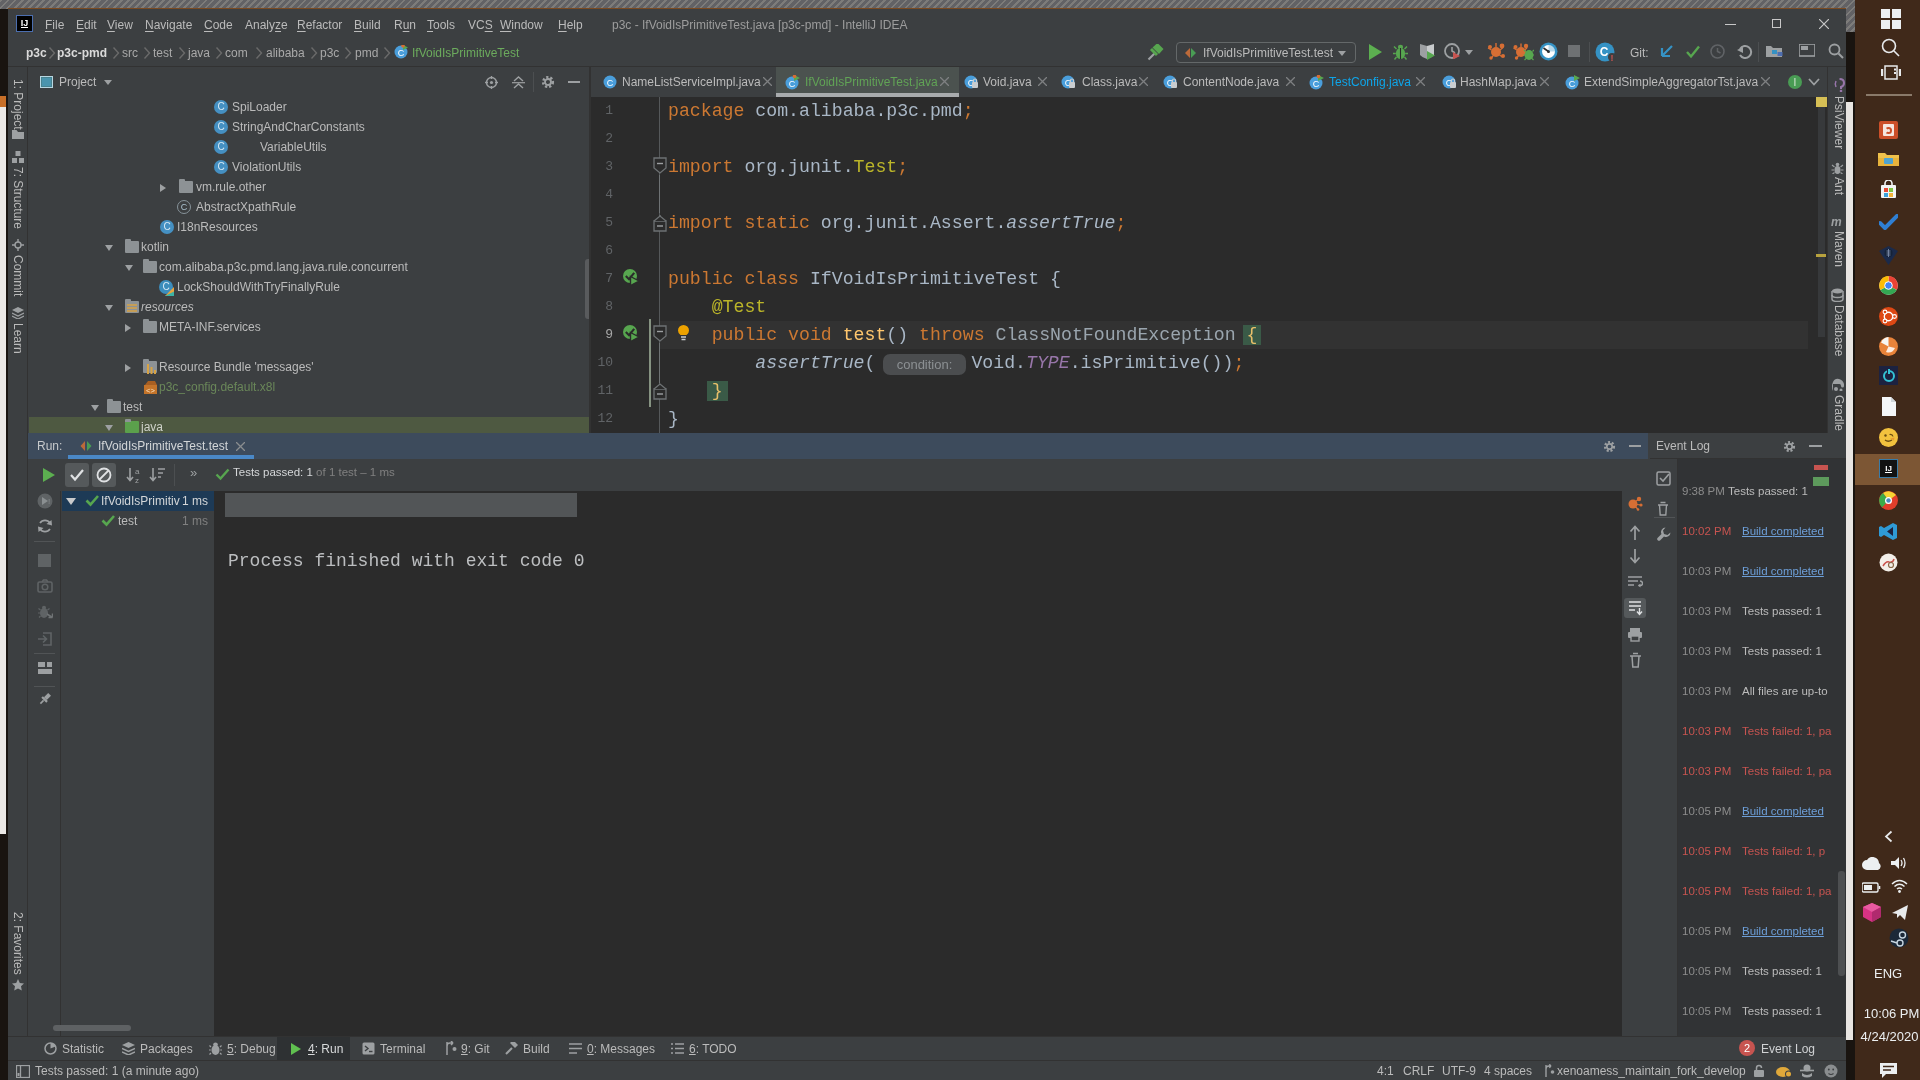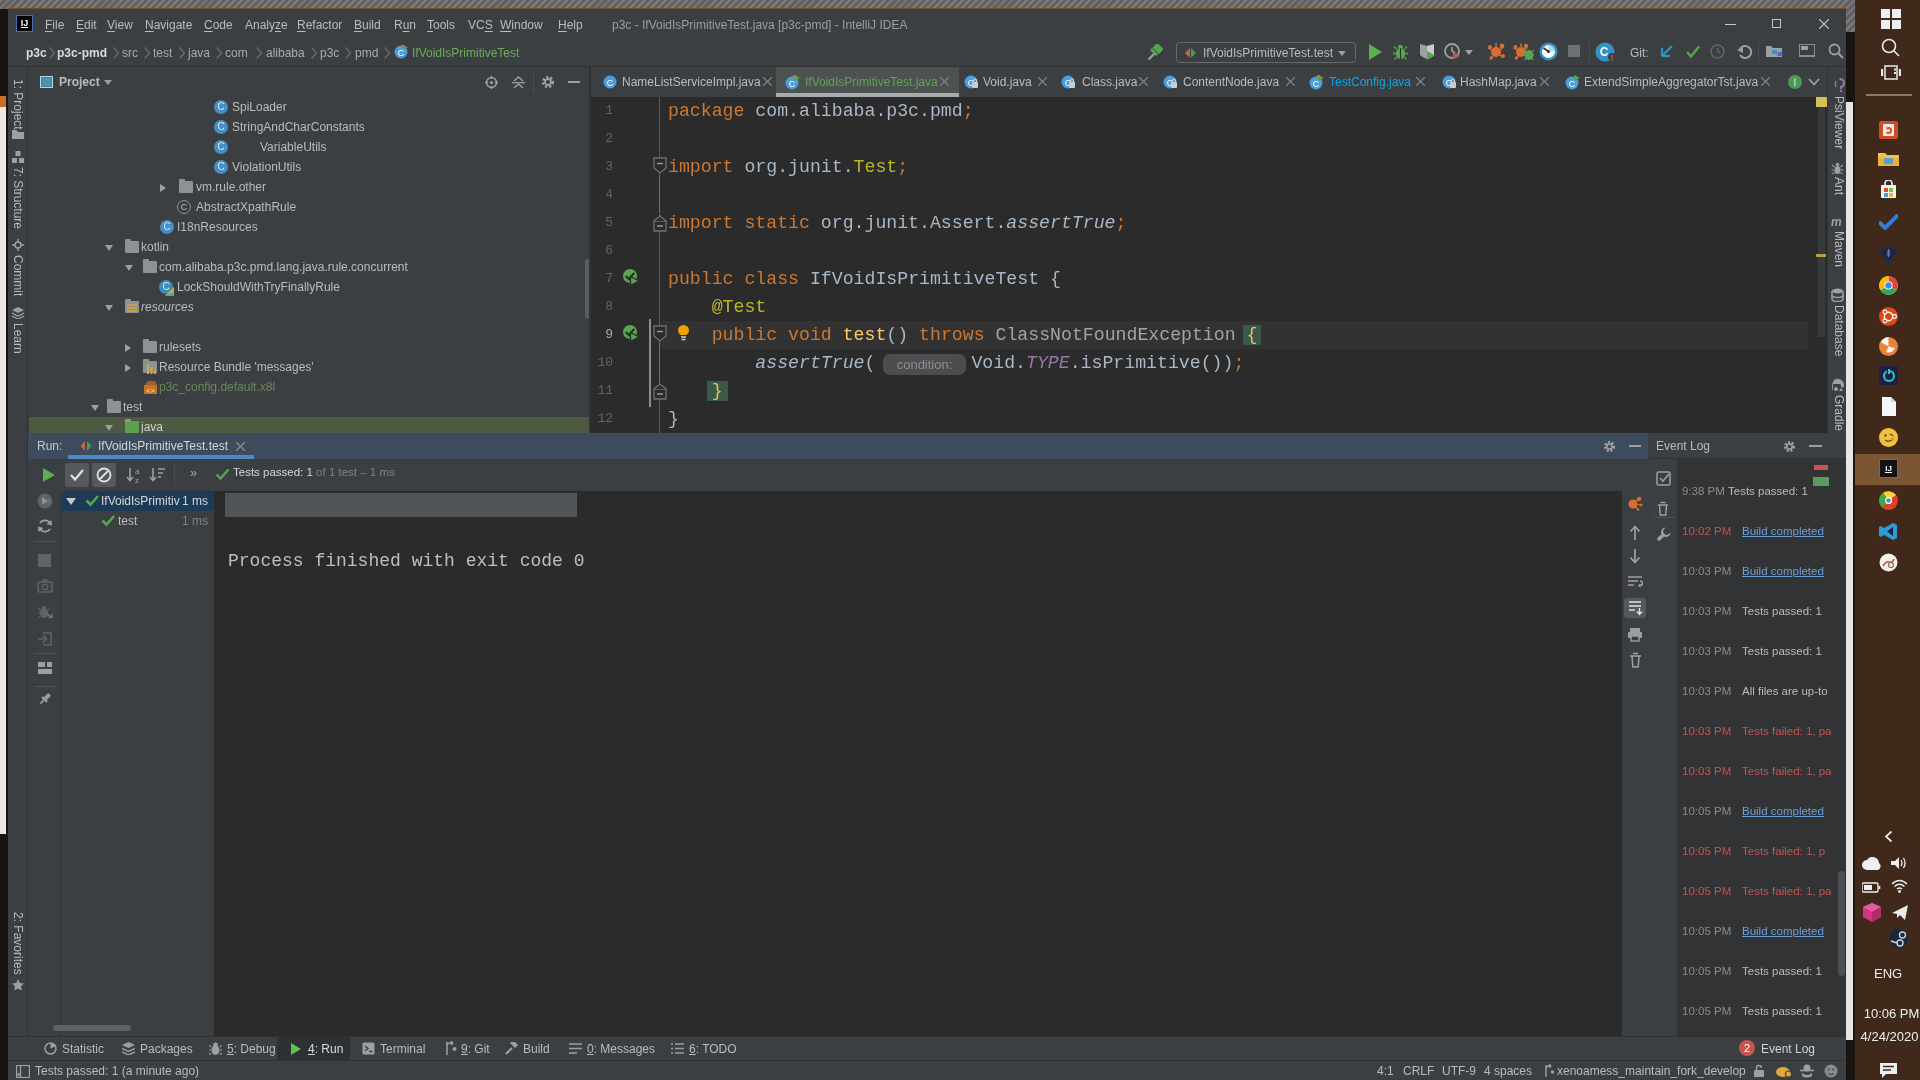--- a/index.html
+++ b/index.html
@@ -28,21 +28,21 @@
   .crumb { position:absolute; top:8px; color:#a9a9a9; }
   .crumb.b { color:#dadada; font-weight:bold; }
 
   
   #lstripe { left:0; top:58px; width:20px; height:969px; background:#3c3f41; border-right:1px solid #323232; }
   #rstripe { left:1819px; top:58px; width:19px; height:969px; background:#3c3f41; border-left:1px solid #323232; }
   .vlabel { position:absolute; color:#bbbbbb; writing-mode:vertical-rl; white-space:nowrap; left:3px; }
   .vlabel2 { position:absolute; color:#bbbbbb; writing-mode:vertical-rl; white-space:nowrap; left:4px; }
 
   #projpanel { left:21px; top:58px; width:560px; height:366px; background:#3c3f41; }
-  #projhead { position:absolute; left:0; top:0; width:560px; height:30px;font-weight:bold; }
+  #projhead { position:absolute; left:0; top:0; width:560px; height:30px; }
   #ptree { position:absolute; left:0; top:30px; width:560px; height:336px; }
   .trow { position:absolute; height:20px; line-height:20px; white-space:nowrap; color:#bbbbbb; }
   .arrow-r { position:absolute; top:7px; width:0; height:0; border-left:6px solid #9da0a2; border-top:4px solid transparent; border-bottom:4px solid transparent; }
   .arrow-d { position:absolute; top:8px; width:0; height:0; border-top:6px solid #9da0a2; border-left:4px solid transparent; border-right:4px solid transparent; }
   .cicon { position:absolute; top:3px; width:14px; height:14px; border-radius:50%; background:#4590c2; color:#d5e8f4; font-size:10px; line-height:14px; text-align:center; }
   .ficon { position:absolute; top:3px; width:14px; height:12px; margin-top:1px; background:#8d9295; border-radius:1px; }
   .ficon:before { content:""; position:absolute; left:0; top:-2px; width:6px; height:3px; background:#8d9295; border-radius:1px 1px 0 0; }
 
   #pdivider { left:581px; top:58px; width:2px; height:366px; background:#323232; }
 
@@ -372,24 +372,24 @@
             <span class="abs" style="left:148px;">LockShouldWithTryFinallyRule</span>
           </div>
         <div class="trow" style="top:200px;width:560px;font-style:italic;">
             <span class="arrow-d" style="left:76px;"></span>
             <span class="ficon" style="left:96px;"></span>
             <svg class="abs" style="left:98px;top:7px;" width="10" height="9">
               <path d="M0 1 H10 M0 4 H10 M0 7 H10" stroke="#d8a344" stroke-width="1.6"></path>
             </svg>
             <span class="abs" style="left:112px;">resources</span>
           </div>
-        <div class="trow" style="top:240px;width:560px;">
+        <div class="trow" style="top:220px;width:560px;">
             <span class="arrow-r" style="left:96px;"></span>
             <span class="ficon" style="left:114px;"></span>
-            <span class="abs" style="left:130px;">rulesets</span>
+            <span class="abs" style="left:130px;">META-INF.services</span>
           </div>
         <div class="trow" style="top:260px;width:536px;">
             <span class="arrow-r" style="left:96px;"></span>
             <span class="ficon" style="left:114px;"></span>
             <svg class="abs" style="left:118px;top:7px;" width="10" height="10">
               <path d="M1 0 V10 M4.5 3 V10 M8 6 V10" stroke="#d8a344" stroke-width="2"></path>
             </svg>
             <span class="abs" style="left:130px;">Resource Bundle 'messages'</span>
           </div>
         <div class="trow" style="top:280px;width:560px;">

